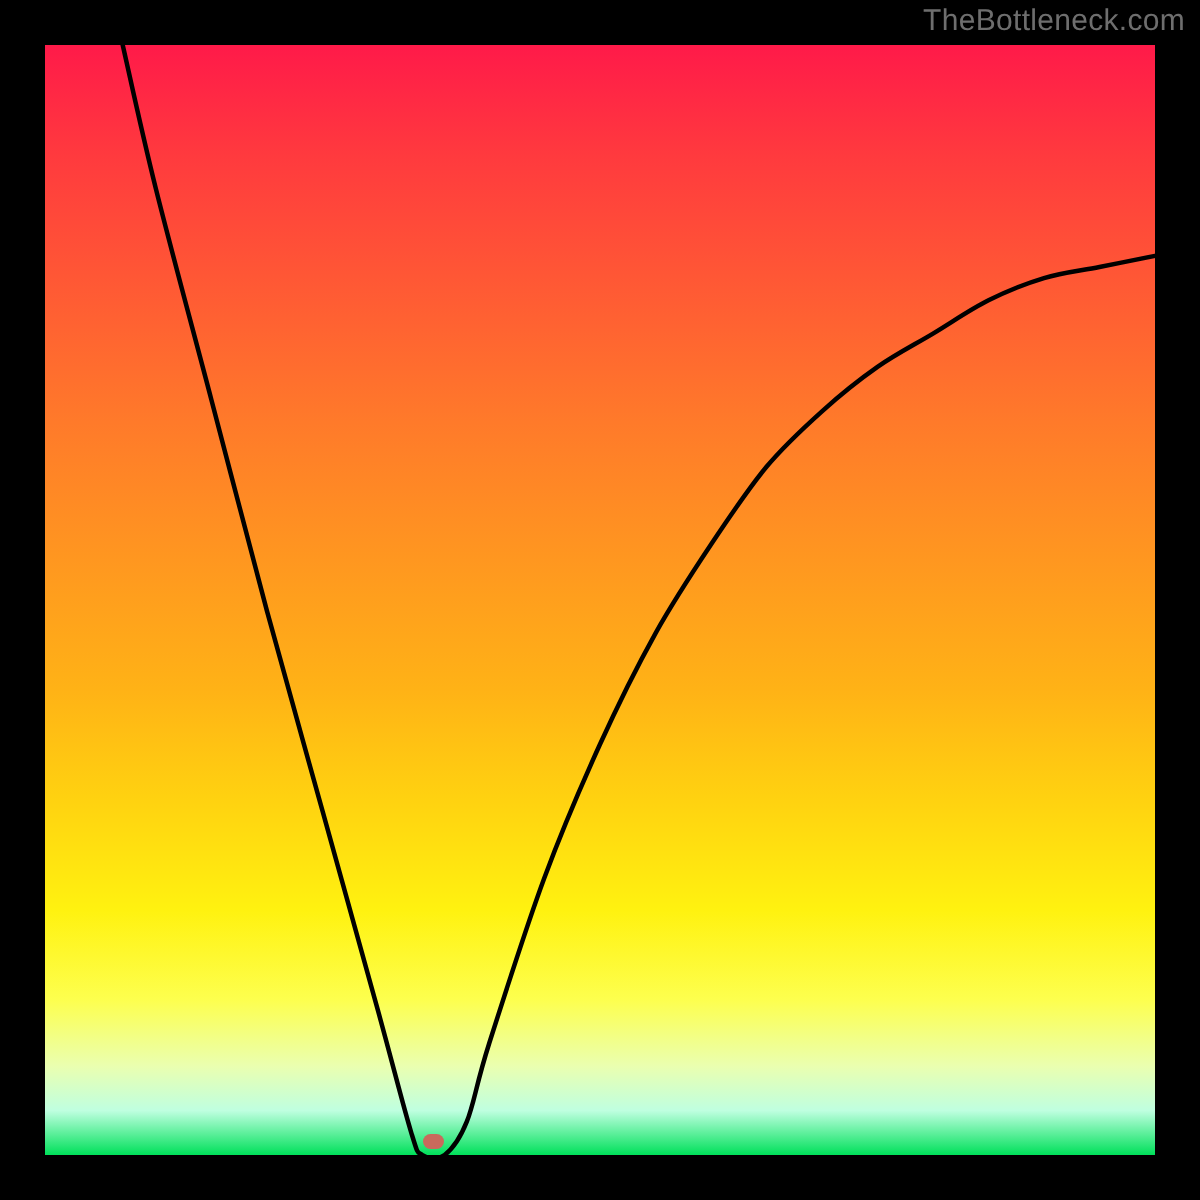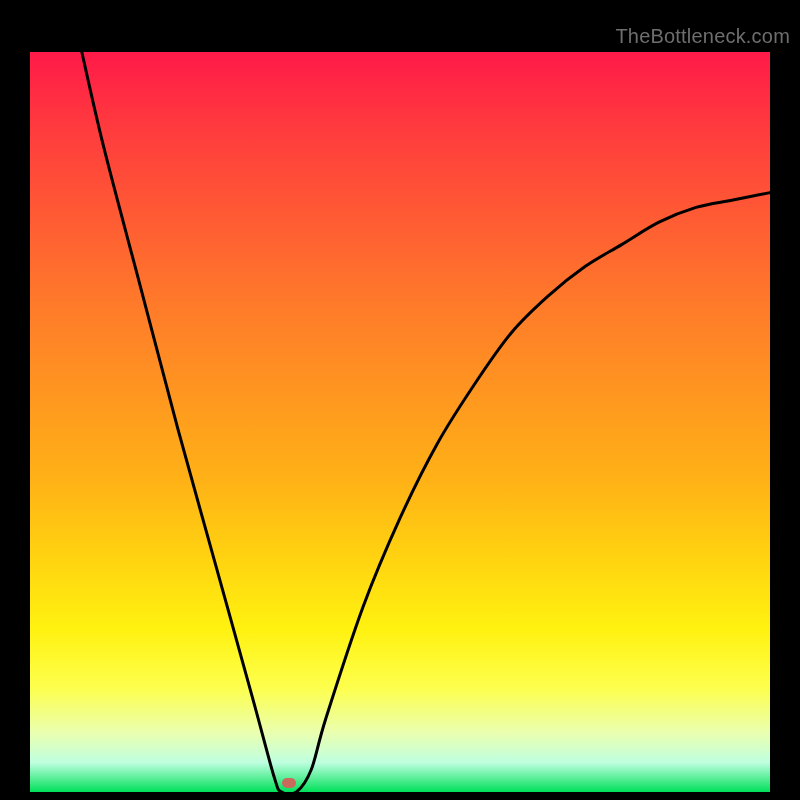--- a/index.html
+++ b/index.html
@@ -11,21 +11,20 @@
     overflow: hidden;
     font-family: Arial, Helvetica, sans-serif;
   }
   .frame {
     position: absolute;
     top: 0;
     left: 0;
     width: 800px;
     height: 648px;
     background: #000;
-    margin-top: 22px;
   }
   .plot {
     position: absolute;
     top: 30px;
     left: 30px;
     width: 740px;
     height: 740px;
     
     background: linear-gradient(
       to bottom,

